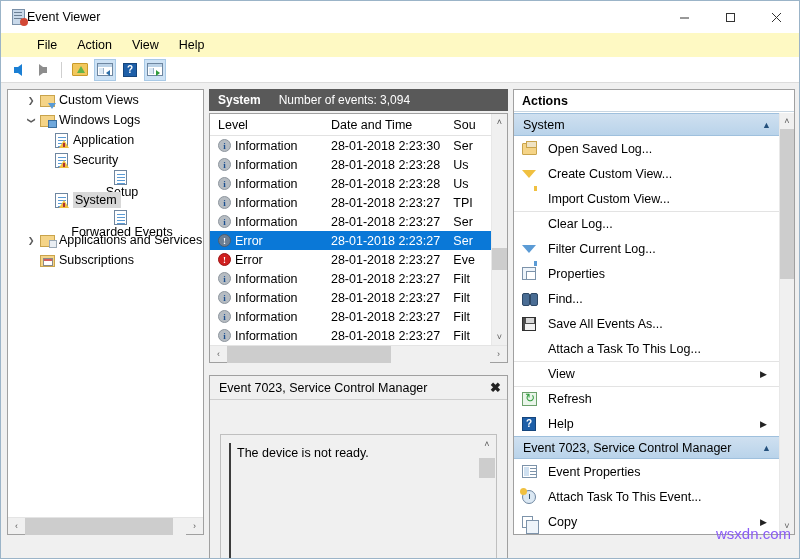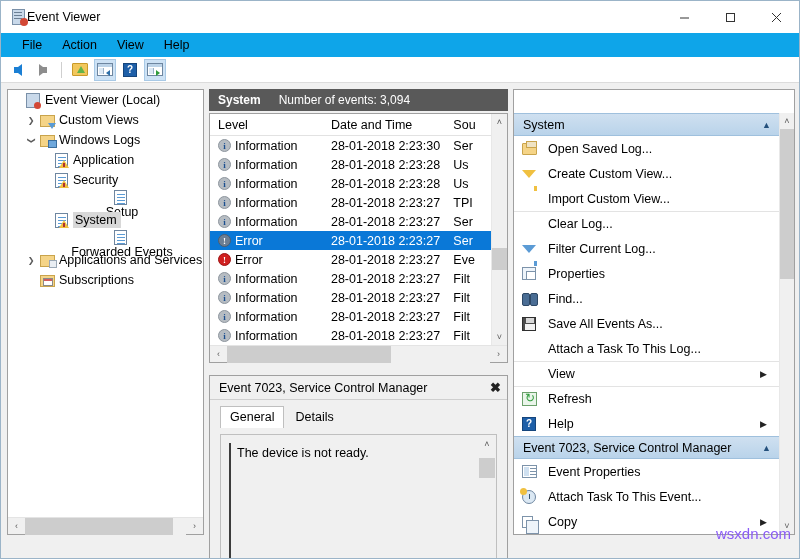--- a/index.html
+++ b/index.html
@@ -52,22 +52,22 @@
   .winbtn {
     width: 46px; height: 32px; display: flex;
     align-items: center; justify-content: center;
     color: #333; font-size: 12px;
   }
   .winbtn svg { display: block; }
 
   
   .menubar {
     position: absolute; left: 0; top: 32px; width: 798px; height: 24px;
-    background: #0ea5e9;
-    display: flex; align-items: center; padding-left: 11px;
+    background: #fef9c3;
+    display: flex; align-items: center; padding-left: 26px;
   }
   .menuitem {
     padding: 2px 10px; font-size: 12.5px; color: #000;
   }
 
   
   .toolbar {
     position: absolute; left: 0; top: 56px; width: 798px; height: 26px;
     background: #ffffff;
     border-bottom: 1px solid #dcdcdc;
@@ -416,27 +416,20 @@
     <div class="tb-btn sel">
       <div class="ico-win">
           <div class="pane"></div>
           <div class="mk r"></div>
         </div>
     </div>
   </div>
 
   <div class="tree-panel">
     <div class="tree-body" id="tree-body">
-        <div class="tree-row" style="padding-left: 2px;">
-          <span class="twist "></span>
-          <span class="tnode-icon">
-            <span class="ic ic-evv"></span>
-          </span>
-          <span class="tlabel">Event Viewer (Local)</span>
-        </div>
         <div class="tree-row" style="padding-left: 16px;">
           <span class="twist tw-right"></span>
           <span class="tnode-icon">
             <span class="ic ic-fold">
               <span class="sub" style="position: absolute; right: -2px; bottom: -3px; width: 0px; height: 0px; border-left: 4px solid transparent; border-right: 4px solid transparent; border-top: 6px solid rgb(91, 155, 213);"></span>
             </span>
           </span>
           <span class="tlabel">Custom Views</span>
         </div>
         <div class="tree-row" style="padding-left: 16px;">
@@ -640,39 +633,36 @@
         </div>
         <div class="hs-btn">›</div>
       </div>
     </div>
 
     <div class="detail-panel">
       <div class="detail-head">
         <span>Event 7023, Service Control Manager</span>
         <span class="detail-close">✖</span>
       </div>
-      <div class="tabs">
-        <div class="tab active">General</div>
-        <div class="tab">Details</div>
-      </div>
       <div class="msg-box">
         <div class="msg-inner">
           <div>The device is not ready.</div>
         </div>
         <div class="msg-vs">
           <div class="vs-btn">˄</div>
           <div class="vs-thumb" style="top:22px;height:20px;"></div>
 
         </div>
 
       </div>
     </div>
   </div>
 
   <div class="actions-panel">
+    <div class="actions-title">Actions</div>
     <div class="actions-body" id="actions-body">
         <div class="sect-head">
           <span>System</span>
           <span class="caret">▲</span>
         </div>
         <div class="act-row">
           <span class="act-ico">
             <span class="g g-openfolder"></span>
           </span>
           <span>Open Saved Log...</span>

